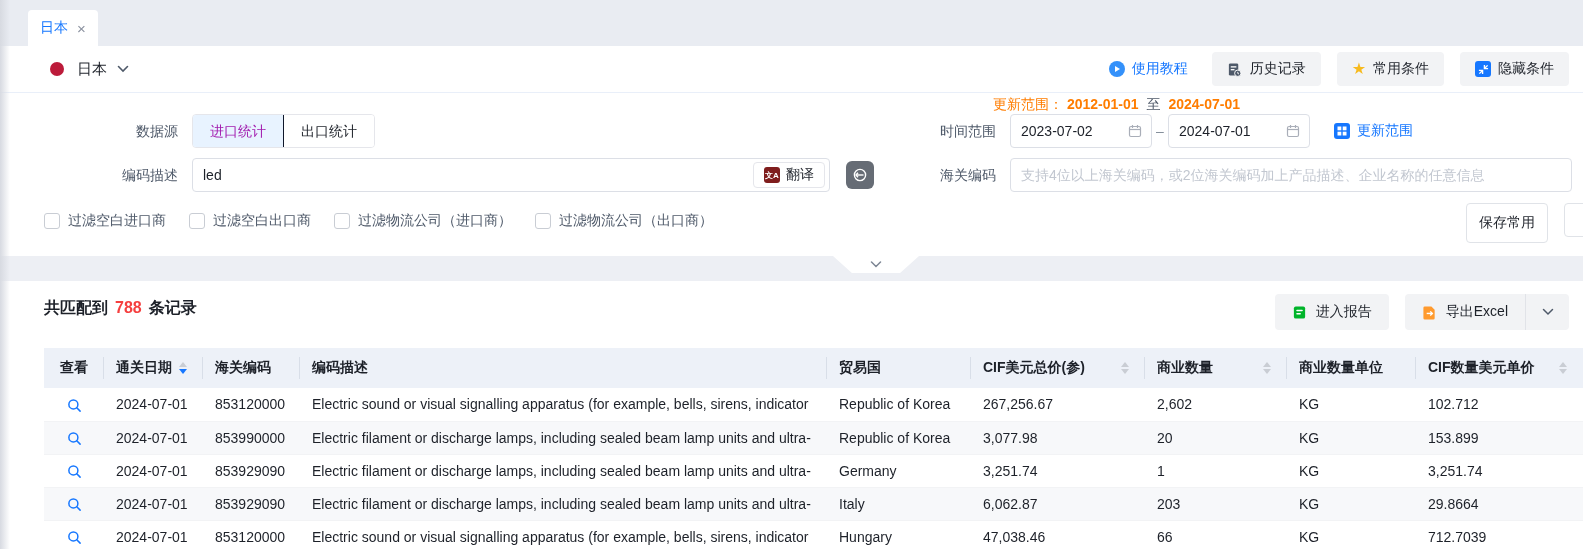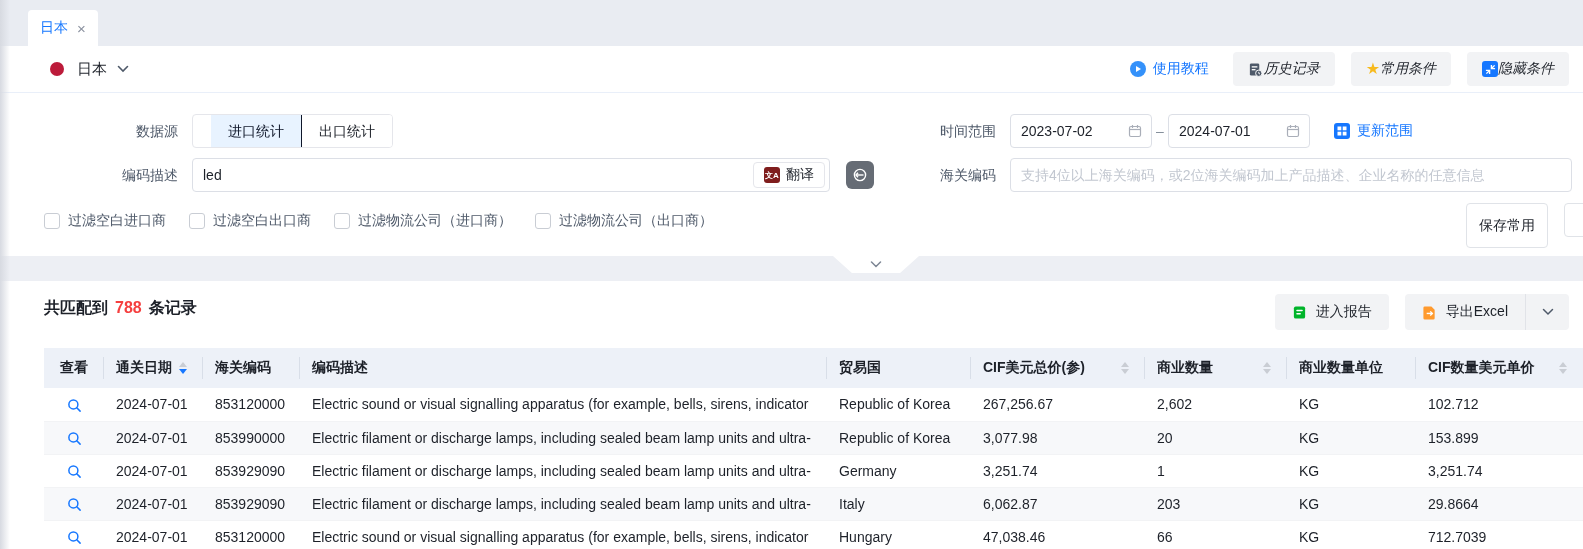--- a/index.html
+++ b/index.html
@@ -24,38 +24,38 @@
   .form-panel { top:46px; height:210px; }
   .results-panel { top:281px; bottom:0; overflow:hidden; }
 
   
   .panel-header { position:absolute; top:0; left:0; right:0; height:47px; display:flex; align-items:center;
     padding:0 14px 0 50px; border-bottom:1px solid #e9eff9; }
   .flag-dot { width:14px; height:14px; border-radius:50%; background:#bc1b3a; margin-right:13px; flex:none; }
   .country-name { font-size:15px; font-weight:500; margin-right:8px; }
   .hdr-spacer { flex:1; }
   .link-btn { display:flex; align-items:center; gap:7px; color:#1677ff; cursor:pointer; margin-right:8px; }
-  .gray-btn { display:flex; align-items:center; background:#f2f3f5; border-radius:4px; height:34px;
-    padding:0 15px; margin-left:16px; cursor:pointer; color:#1d2129;font-style:italic; }
+  .gray-btn { display:flex; align-items:center; gap:7px; background:#f2f3f5; border-radius:4px; height:34px;
+    padding:0 15px; margin-left:16px; cursor:pointer; color:#1d2129; }
   .ic16 { width:16px; height:16px; flex:none; display:inline-flex; align-items:center; justify-content:center; }
   .ic-round-blue { background:#3491fa; border-radius:50%; }
   .ic-sq-blue { background:#1677ff; border-radius:3px; }
   .star { color:#f7ba1e; font-size:16px; line-height:1; }
 
   
   .frow { position:absolute; left:0; right:0; }
   .row1 { top:68px; height:34px; }
   .row2 { top:112px; height:34px; }
   .flabel { position:absolute; width:78px; text-align:right; line-height:34px; color:#4e5969; }
   .lab-left { left:100px; } .lab-right { left:918px; }
 
   .seg-group { position:absolute; left:192px; top:0; height:34px; display:flex; border:1px solid #e5e6eb;
     border-radius:4px; overflow:hidden; background:#fff; }
   .seg { padding:0 17px; line-height:32px; cursor:pointer; color:#1d2129; background:#fff; }
-  .seg.active { background:#e8f3ff; color:#0f172a;margin-left:18px; }
+  .seg.active { background:#e8f3ff; color:#a21caf; }
   .seg + .seg { border-left:1px solid #0f172a; }
 
   .update-range { position:absolute; top:49px; right:343px; height:18px; line-height:18px; white-space:nowrap; }
   .ur-label { color:#ff7d00; }
   .ur-date { color:#ff7d00; font-weight:bold; }
   .ur-to { color:#4e5969; margin:0 4px; }
 
   .date-field { position:absolute; top:0; height:34px; width:142px; border:1px solid #dcdfe6; border-radius:4px;
     background:#fff; display:flex; align-items:center; padding:0 8px 0 10px; }
   .df1 { left:1010px; } .df2 { left:1168px; }
@@ -74,21 +74,21 @@
     border:1px solid #e5e6eb; border-radius:4px; background:#fff; padding:0 10px; cursor:pointer; }
   .trans-ic { width:16px; height:16px; background:#7f1d1d; border-radius:3px; color:#fff; font-size:8px;
     display:flex; align-items:center; justify-content:center; font-weight:bold; }
   .dark-btn { position:absolute; left:846px; top:3px; width:28px; height:28px; background:#666c75; border-radius:6px;
     display:flex; align-items:center; justify-content:center; cursor:pointer; }
 
   .cb-row { position:absolute; left:44px; top:166px; display:flex; align-items:center; gap:23px; }
   .cb-item { display:flex; align-items:center; gap:8px; cursor:pointer; color:#4e5969; white-space:nowrap; }
   .cb-box { width:16px; height:16px; border:1px solid #c9cdd4; border-radius:3px; background:#fff; flex:none; }
 
-  .save-btn { position:absolute; left:1466px; top:157px; width:82px; height:45px; background:#fff;
+  .save-btn { position:absolute; left:1466px; top:157px; width:82px; height:40px; background:#fff;
     border:1px solid #e0e3e8; border-radius:4px; display:flex; align-items:center; justify-content:center; cursor:pointer; }
   .partial-btn { position:absolute; left:1564px; top:157px; width:34px; height:34px; background:#fff;
     border:1px solid #e0e3e8; border-radius:4px; }
 
   .collapse-tab { position:absolute; top:210px; left:833px; width:86px; height:17px; background:#fff;
     clip-path:polygon(0 0,100% 0,78% 100%,22% 100%); display:flex; align-items:center; justify-content:center; cursor:pointer; }
 
   
   .summary { position:absolute; left:44px; top:17px; font-size:16px; font-weight:bold; white-space:nowrap; }
   .summary .count { color:#f53f3f; margin:0 7px; }
@@ -170,20 +170,26 @@
               <path d="M7 1 L7 5 L11 5" fill="none" stroke="#fff" stroke-width="1.5"></path>
               <path d="M5 11 L5 7 L1 7" fill="none" stroke="#fff" stroke-width="1.5"></path>
               <line x1="7" y1="5" x2="10.5" y2="1.5" stroke="#fff" stroke-width="1.5"></line>
               <line x1="5" y1="7" x2="1.5" y2="10.5" stroke="#fff" stroke-width="1.5"></line>
             </svg>
         </span>
         <span>隐藏条件</span>
       </span>
     </div>
 
+    <div class="update-range">
+      <span class="ur-label">更新范围：</span>
+      <span class="ur-date">2012-01-01</span>
+      <span class="ur-to">至</span>
+      <span class="ur-date">2024-07-01</span>
+    </div>
 
     <div class="frow row1">
       <span class="flabel lab-left">数据源</span>
       <div class="seg-group">
         <span class="seg active">进口统计</span>
         <span class="seg">出口统计</span>
       </div>
 
       <span class="flabel lab-right">时间范围</span>
       <div class="date-field df1">

